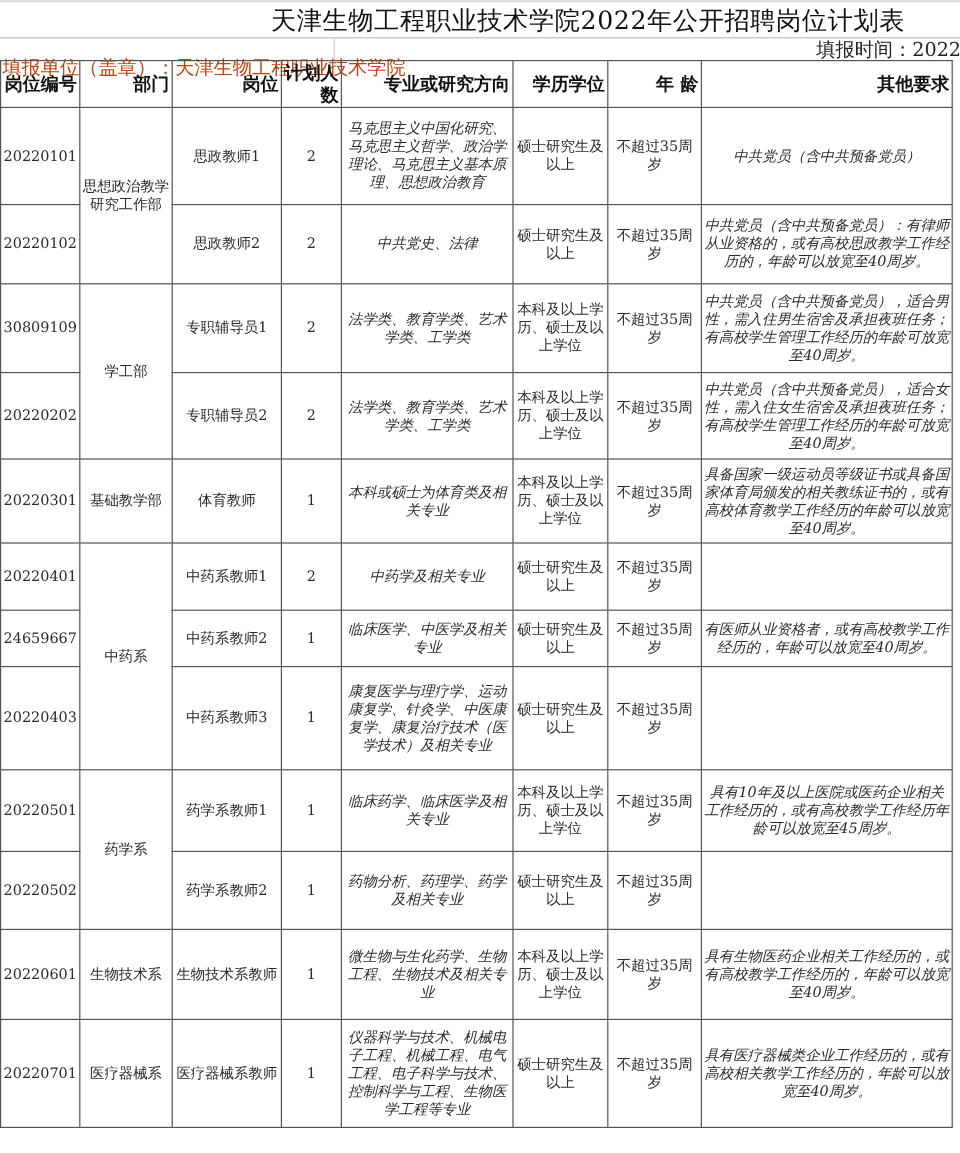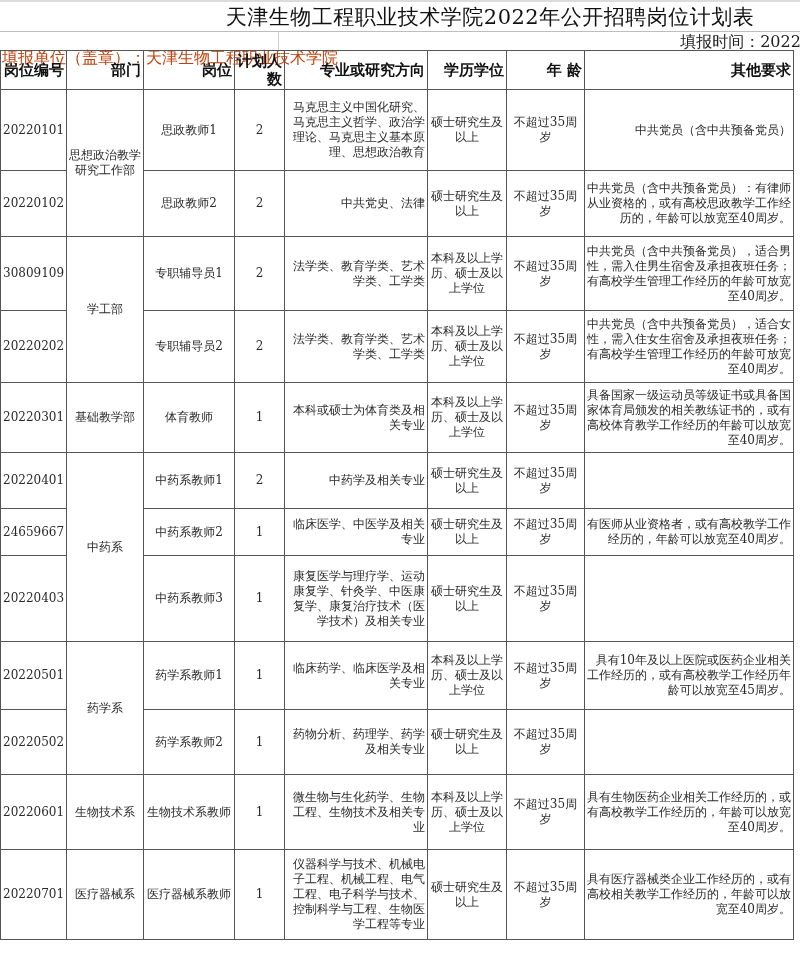--- a/index.html
+++ b/index.html
@@ -37,21 +37,21 @@
       line-height: 15px;
       color: #2a2a2a;
       overflow: hidden;
       vertical-align: middle;
       font-weight: normal;
     }
     table.grid th {
       font-size: 15px; line-height: 18px; color: #111; text-align: right; font-weight: bold;
     }
     .c { text-align: center; }
-    .l { text-align: right; }
+    .l { text-align: center; font-style: italic; }
   </style>
 </head>
 <body>
 
 <div class="topline"></div>
 <div class="title">天津生物工程职业技术学院2022年公开招聘岗位计划表</div>
 <div class="unit-row">
   <span class="unit-label">填报单位（盖章）：天津生物工程职业技术学院</span>
   <span class="unit-sep"></span>
   <span class="date-label">填报时间：2022.</span>

